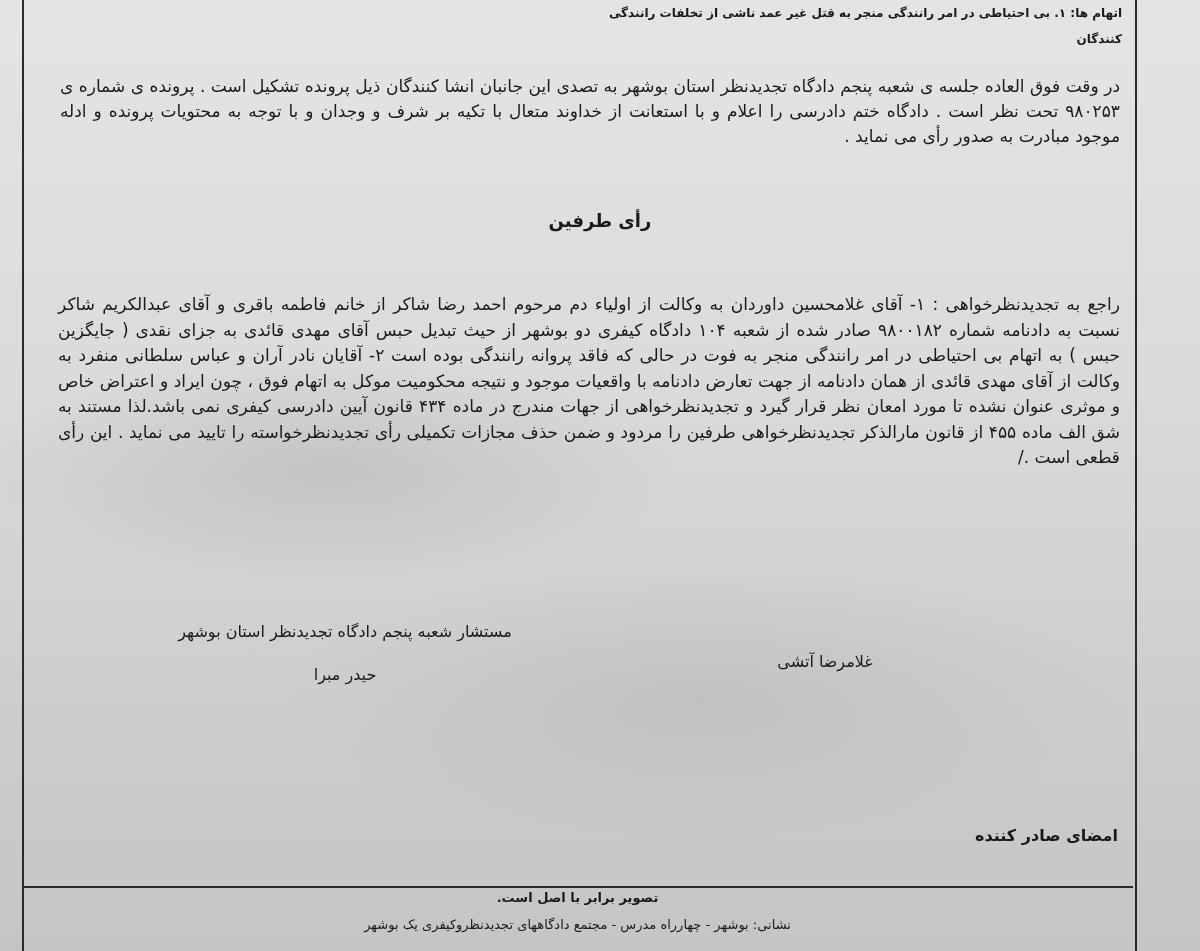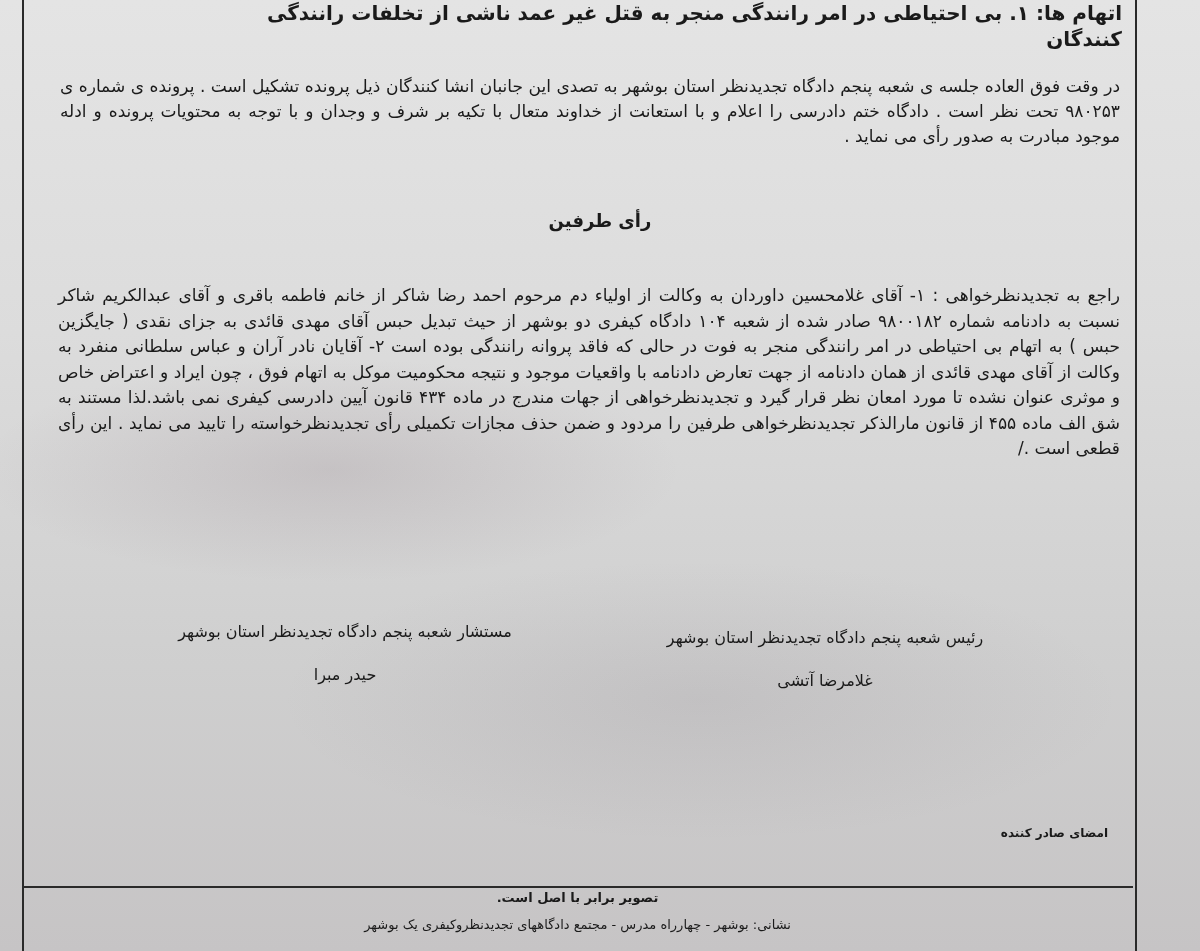--- a/index.html
+++ b/index.html
@@ -20,45 +20,45 @@
       position: absolute; left: 22px; top: -5px; width: 1111px; height: 1000px;
       border-left: 2px solid #2a2a2a; border-right: 2px solid #2a2a2a;
     }
     .hline {
       position: absolute; left: 22px; width: 1111px; top: 886px; height: 0;
       border-top: 2px solid #2a2a2a;
     }
     .doc { position: absolute; direction: rtl; text-align: right; }
     .charges {
       right: 78px; top: 0px; width: 1030px;
-      font-size: 20px; font-weight: bold; line-height: 26px;
+      font-size: 12px; font-weight: bold; line-height: 26px;
     }
     .intro {
       right: 80px; top: 74px; width: 1060px;
       font-size: 17px; line-height: 25px; text-align: justify;
     }
     .verdict-title {
       left: 500px; top: 210px; width: 200px; text-align: center;
       font-size: 18px; font-weight: bold;
     }
     .verdict-body {
-      right: 80px; top: 283px; width: 1062px;
+      right: 80px; top: 292px; width: 1062px;
       font-size: 17px; line-height: 25.5px; text-align: justify;
     }
     .sig {
       position: absolute; direction: rtl; text-align: center;
       font-size: 16px; font-weight: normal;
     }
     .sig .role { white-space: nowrap; }
     .sig .name { margin-top: 24px; }
     .sig-chief { left: 600px; top: 628px; width: 450px; }
     .sig-counsel { left: 100px; top: 622px; width: 490px; }
     .issuer-sign {
-      position: absolute; right: 92px; top: 826px; direction: rtl;
-      font-size: 12px; font-weight: bold;
+      position: absolute; right: 82px; top: 826px; direction: rtl;
+      font-size: 16px; font-weight: bold;
     }
     .footer {
       position: absolute; left: 22px; width: 1111px; top: 890px; direction: rtl; text-align: center;
     }
     .footer .certified { font-size: 13px; font-weight: bold; margin-top: 0; }
     .footer .address { font-size: 13px; font-weight: normal; margin-top: 12px; }
   </style>
 </head>
 <body>
 
@@ -71,21 +71,20 @@
   <div>کنندگان</div>
 </div>
 
 <div class="doc intro">در وقت فوق العاده جلسه ی شعبه پنجم دادگاه تجدیدنظر استان بوشهر به تصدی این جانبان انشا کنندگان ذیل پرونده تشکیل است . پرونده ی شماره ی ۹۸۰۲۵۳ تحت نظر است . دادگاه ختم دادرسی را اعلام و با استعانت از خداوند متعال با تکیه بر شرف و وجدان و با توجه به محتویات پرونده و ادله موجود مبادرت به صدور رأی می نماید .</div>
 
 <div class="doc verdict-title">رأی طرفین</div>
 
 <div class="doc verdict-body">راجع به تجدیدنظرخواهی : ۱- آقای غلامحسین داوردان به وکالت از اولیاء دم مرحوم احمد رضا شاکر از خانم فاطمه باقری و آقای عبدالکریم شاکر نسبت به دادنامه شماره ۹۸۰۰۱۸۲ صادر شده از شعبه ۱۰۴ دادگاه کیفری دو بوشهر از حیث تبدیل حبس آقای مهدی قائدی به جزای نقدی ( جایگزین حبس ) به اتهام بی احتیاطی در امر رانندگی منجر به فوت در حالی که فاقد پروانه رانندگی بوده است ۲- آقایان نادر آران و عباس سلطانی منفرد به وکالت از آقای مهدی قائدی از همان دادنامه از جهت تعارض دادنامه با واقعیات موجود و نتیجه محکومیت موکل به اتهام فوق ، چون ایراد و اعتراض خاص و موثری عنوان نشده تا مورد امعان نظر قرار گیرد و تجدیدنظرخواهی از جهات مندرج در ماده ۴۳۴ قانون آیین دادرسی کیفری نمی باشد.لذا مستند به شق الف ماده ۴۵۵ از قانون مارالذکر تجدیدنظرخواهی طرفین را مردود و ضمن حذف مجازات تکمیلی رأی تجدیدنظرخواسته را تایید می نماید . این رأی قطعی است ./</div>
 
 <div class="sig sig-chief">
-  <div class="role">رئیس شعبه پنجم دادگاه تجدیدنظر استان بوشهر</div>
   <div class="name">غلامرضا آتشی</div>
 </div>
 
 <div class="sig sig-counsel">
   <div class="role">مستشار شعبه پنجم دادگاه تجدیدنظر استان بوشهر</div>
   <div class="name">حیدر مبرا</div>
 </div>
 
 <div class="issuer-sign">امضای صادر کننده</div>
 

